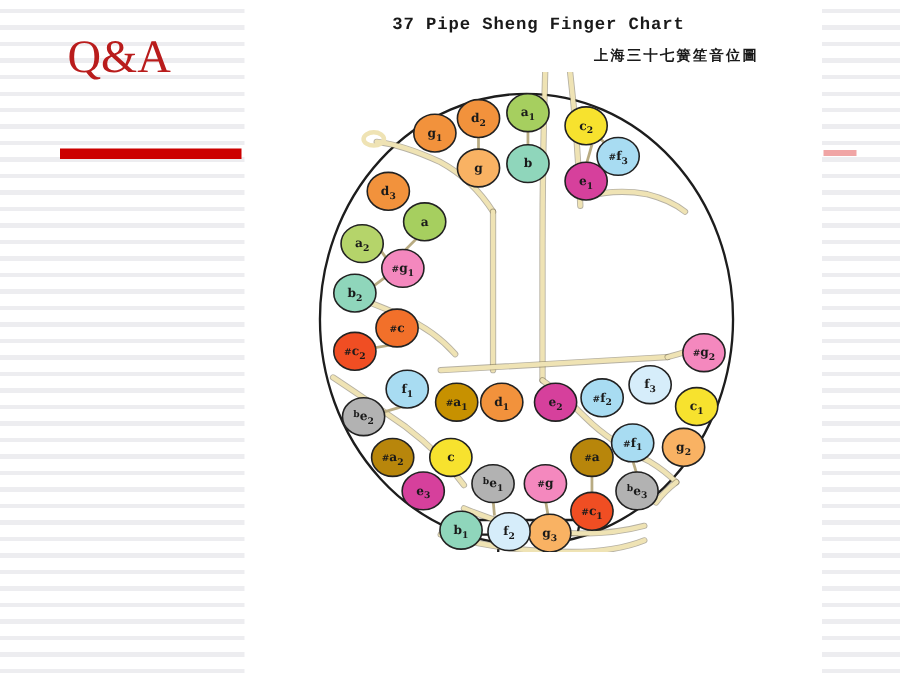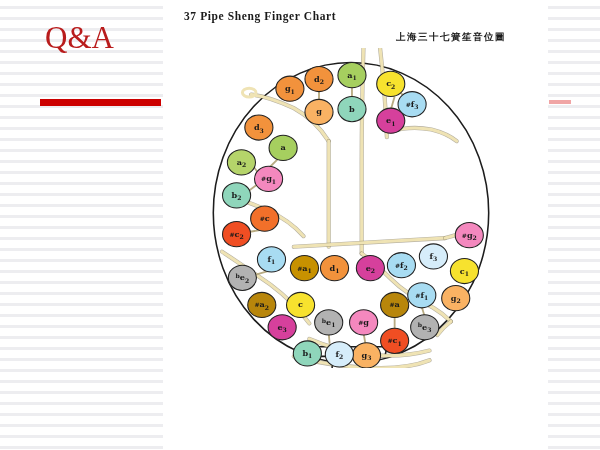--- a/index.html
+++ b/index.html
@@ -69,25 +69,25 @@
     left: 549px;
     top: 100px;
     width: 22px;
     height: 4px;
     background: #f0a5a5;
   }
 
   
   #chart-title {
     position: absolute;
-    left: 184px;
+    left: 204px;
     top: 10px;
     width: 310px;
-    text-align: left;
-    font-family: Liberation Serif, serif;
+    text-align: center;
+    font-family: Liberation Mono, monospace;
     font-weight: bold;
     font-size: 11.5px;
     letter-spacing: 0.6px;
     color: #1a1a1a;
   }
   #chart-subtitle {
     position: absolute;
     left: 196px;
     top: 31px;
     width: 310px;

